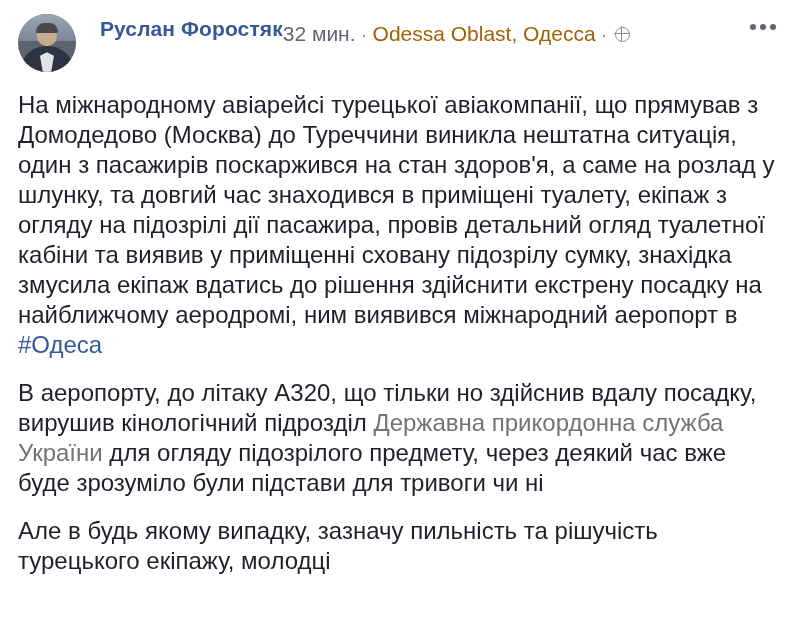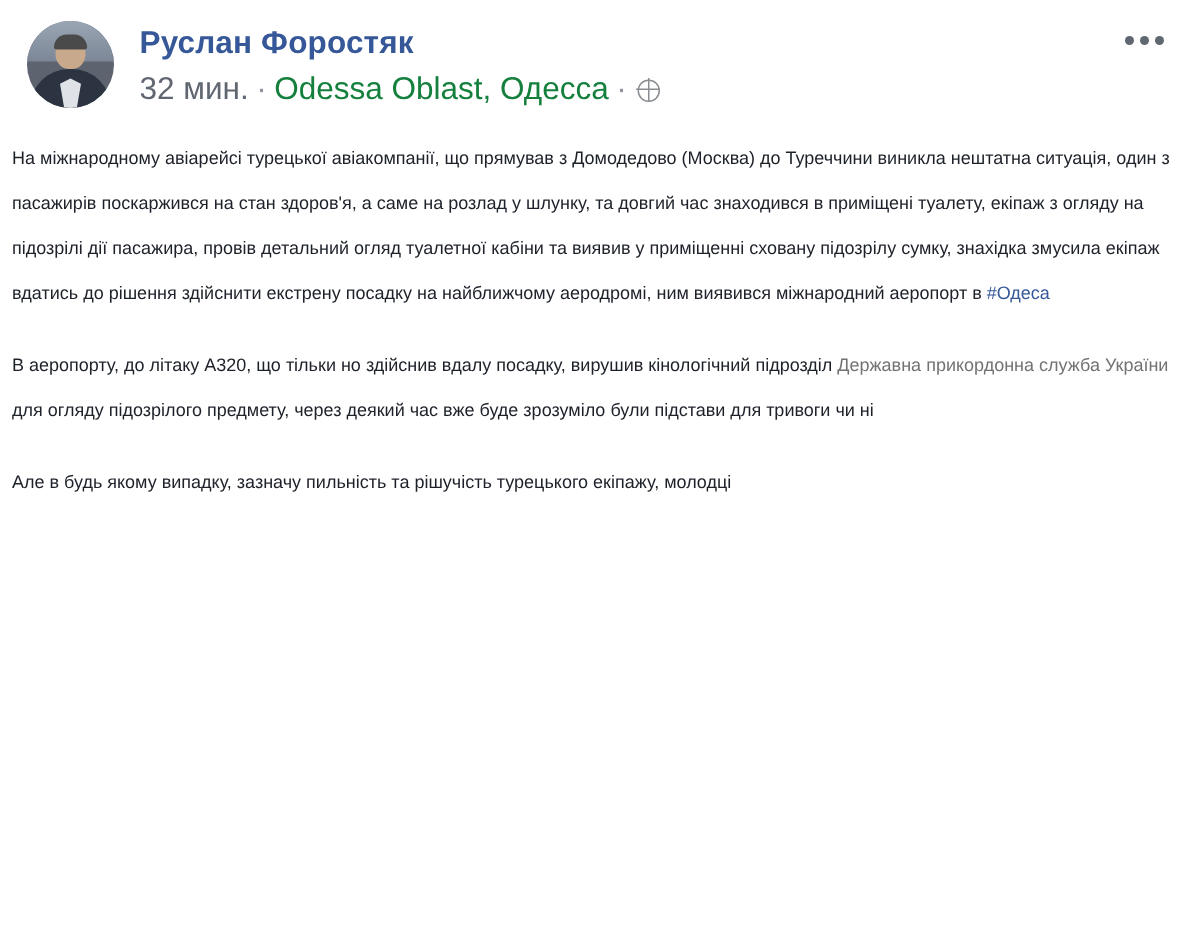--- a/index.html
+++ b/index.html
@@ -75,24 +75,24 @@
     position: absolute;
     left: 50%;
     bottom: 0;
     width: 14px;
     height: 34%;
     margin-left: -7px;
     background: #dfe3e8;
     clip-path: polygon(50% 0, 100% 18%, 80% 100%, 20% 100%, 0 18%);
   }
   .header-text {
-    margin-left: 17px;
+    margin-left: 24px;
     padding-top: 2px;
     display: flex;
-    flex-direction: column;
+    flex-direction: row;
     justify-content: flex-end;
   }
   .author-name {
     font-size: 21px;
     font-weight: bold;
     color: #365899;
     line-height: 26px;
     letter-spacing: 0.1px;
   }
   .meta-row {
@@ -101,21 +101,21 @@
     align-items: center;
     font-size: 21px;
     color: #616770;
     line-height: 20px;
   }
   .meta-row .sep {
     margin: 0 5px;
     color: #90949c;
   }
   .meta-link {
-    color: #15803d;
+    color: #a16207;
   }
   .globe-icon {
     display: inline-block;
     width: 15px;
     height: 15px;
     border-radius: 50%;
     border: 1.4px solid #8a8d91;
     position: relative;
     margin-left: 2px;
     box-sizing: border-box;
@@ -150,22 +150,22 @@
     padding: 4px;
   }
   .more-button span {
     width: 6px;
     height: 6px;
     border-radius: 50%;
     background: #606770;
     display: block;
   }
   .post-body {
-    padding: 18px 18px 0 8px;
-    font-size: 12px;
+    padding: 18px 18px 0 18px;
+    font-size: 24px;
     line-height: 30px;
     color: #1d2129;
   }
   .post-body p {
     margin: 0 0 18px 0;
   }
   .post-body p:last-child {
     margin-bottom: 0;
   }
   .link {

